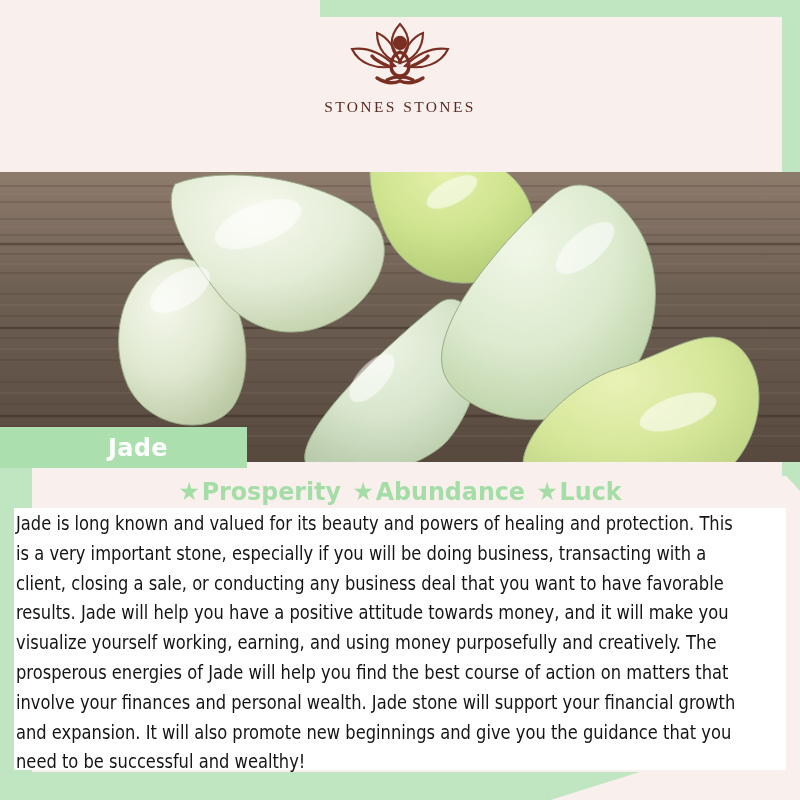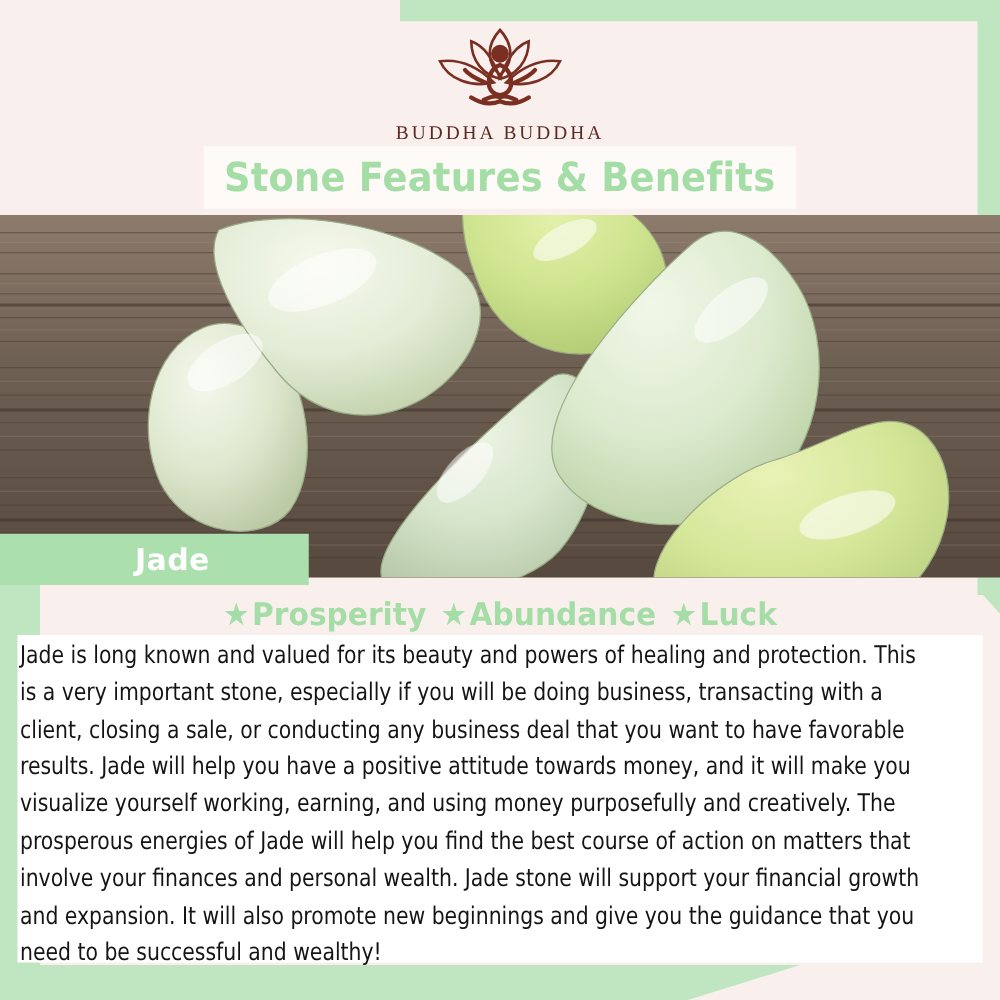--- a/index.html
+++ b/index.html
@@ -188,26 +188,23 @@
         <circle cx="75" cy="27" r="7.2"></circle>
       </g>
       <g fill="none" stroke="#7a2f22" stroke-width="3.4" stroke-linecap="round">
         <path d="M75 36 C69 38 66 44 66 50 C66 56 70 60 75 60 C80 60 84 56 84 50 C84 44 81 38 75 36 Z"></path>
         <path d="M63 50 C56 47 50 44 47 40"></path>
         <path d="M87 50 C94 47 100 44 103 40"></path>
         <path d="M52 62 C60 67 68 68 75 65 C82 68 90 67 98 62"></path>
         <path d="M62 64 C68 61 72 60 75 62 C78 60 82 61 88 64"></path>
       </g>
     </svg>
-    <div class="logo-word">BUDDHA BUDDHA</div>
+    <div class="logo-word">STONES STONES</div>
   </div>
 
-  <div class="title-panel">
-    <div class="title-text">Stone Features &amp; Benefits</div>
-  </div>
 
   <div class="photo">
     <svg width="800" height="290" viewBox="0 0 800 290">
       <defs>
         <linearGradient id="woodg" x1="0" y1="0" x2="0" y2="1">
           <stop offset="0%" stop-color="#8d7b6c"></stop>
           <stop offset="40%" stop-color="#6f6054"></stop>
           <stop offset="100%" stop-color="#57493e"></stop>
         </linearGradient>
         <radialGradient id="s1" cx="35%" cy="28%" r="78%">

